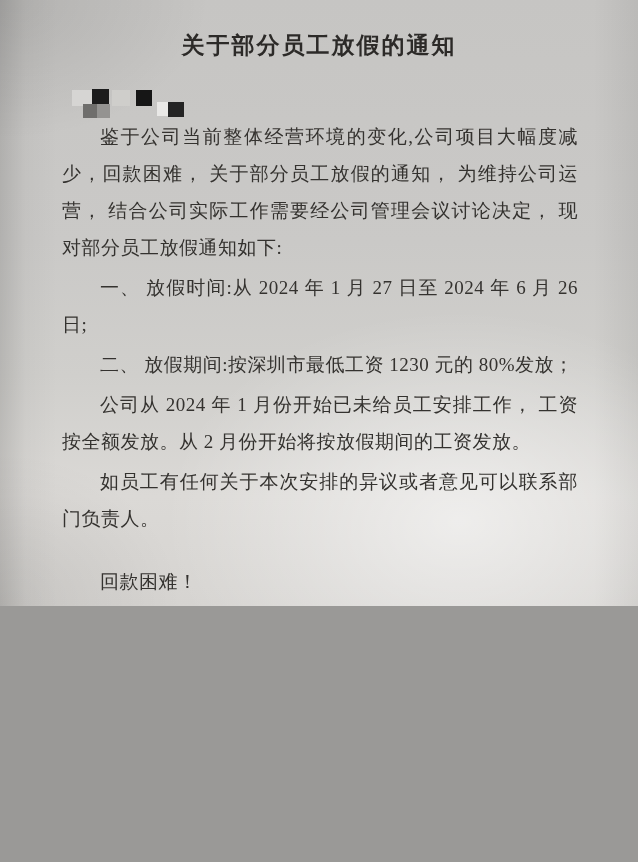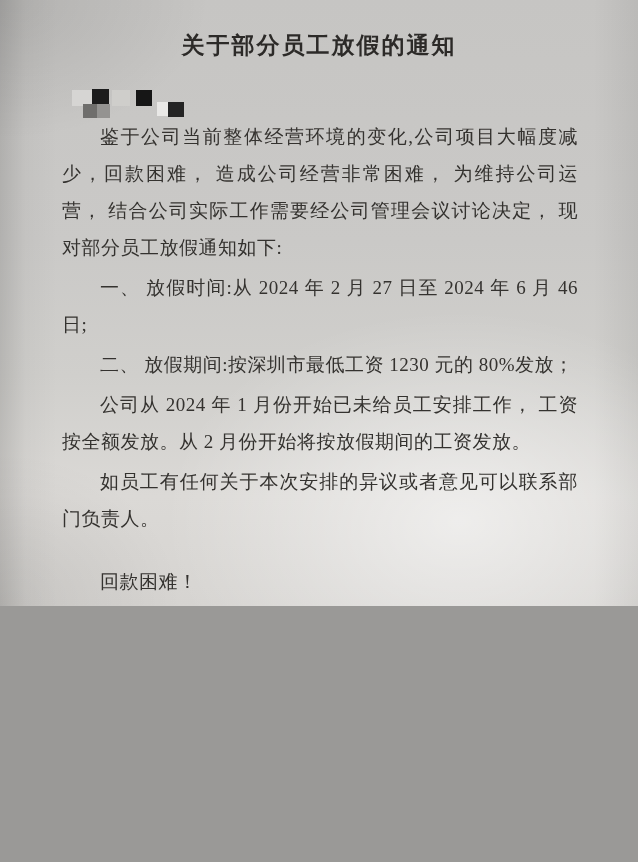--- a/index.html
+++ b/index.html
@@ -79,22 +79,22 @@
       <div class="cell" style="left: 26px; top: 7px; width: 17px; height: 17px; background: rgb(28, 28, 28);"></div>
       <div class="cell" style="left: 17px; top: 22px; width: 21px; height: 14px; background: rgb(111, 110, 108);"></div>
       <div class="cell" style="left: 31px; top: 22px; width: 13px; height: 14px; background: rgb(148, 147, 145);"></div>
       <div class="cell" style="left: 46px; top: 8px; width: 18px; height: 16px; background: rgb(207, 206, 203);"></div>
       <div class="cell" style="left: 70px; top: 8px; width: 16px; height: 16px; background: rgb(22, 22, 22);"></div>
       <div class="cell" style="left: 91px; top: 20px; width: 13px; height: 14px; background: rgb(233, 232, 230);"></div>
       <div class="cell" style="left: 102px; top: 20px; width: 16px; height: 15px; background: rgb(36, 36, 36);"></div>
     </div>
 
   <div class="body-text">
-    <p class="para">鉴于公司当前整体经营环境的变化,公司项目大幅度减少，回款困难， 造成公司经营非常困难， 为维持公司运营， 结合公司实际工作需要经公司管理会议讨论决定， 现对部分员工放假通知如下:</p>
-    <p class="para">一、 放假时间:从 2024 年 2 月 27 日至 2024 年 6 月 46 日;</p>
+    <p class="para">鉴于公司当前整体经营环境的变化,公司项目大幅度减少，回款困难， 关于部分员工放假的通知， 为维持公司运营， 结合公司实际工作需要经公司管理会议讨论决定， 现对部分员工放假通知如下:</p>
+    <p class="para">一、 放假时间:从 2024 年 1 月 27 日至 2024 年 6 月 26 日;</p>
     <p class="para">二、 放假期间:按深圳市最低工资 1230 元的 80%发放；</p>
     <p class="para">公司从 2024 年 1 月份开始已未给员工安排工作， 工资按全额发放。从 2 月份开始将按放假期间的工资发放。</p>
     <p class="para">如员工有任何关于本次安排的异议或者意见可以联系部门负责人。</p>
     <p class="notice-line">回款困难！</p>
   </div>
 
   <div class="sign-company">深圳市华筑工程设计有限公司</div>
   <div class="sign-date">2024 年 2 月 26 日</div>
 
   <svg class="seal" viewBox="-77 -77 154 154" xmlns="http://www.w3.org/2000/svg">

